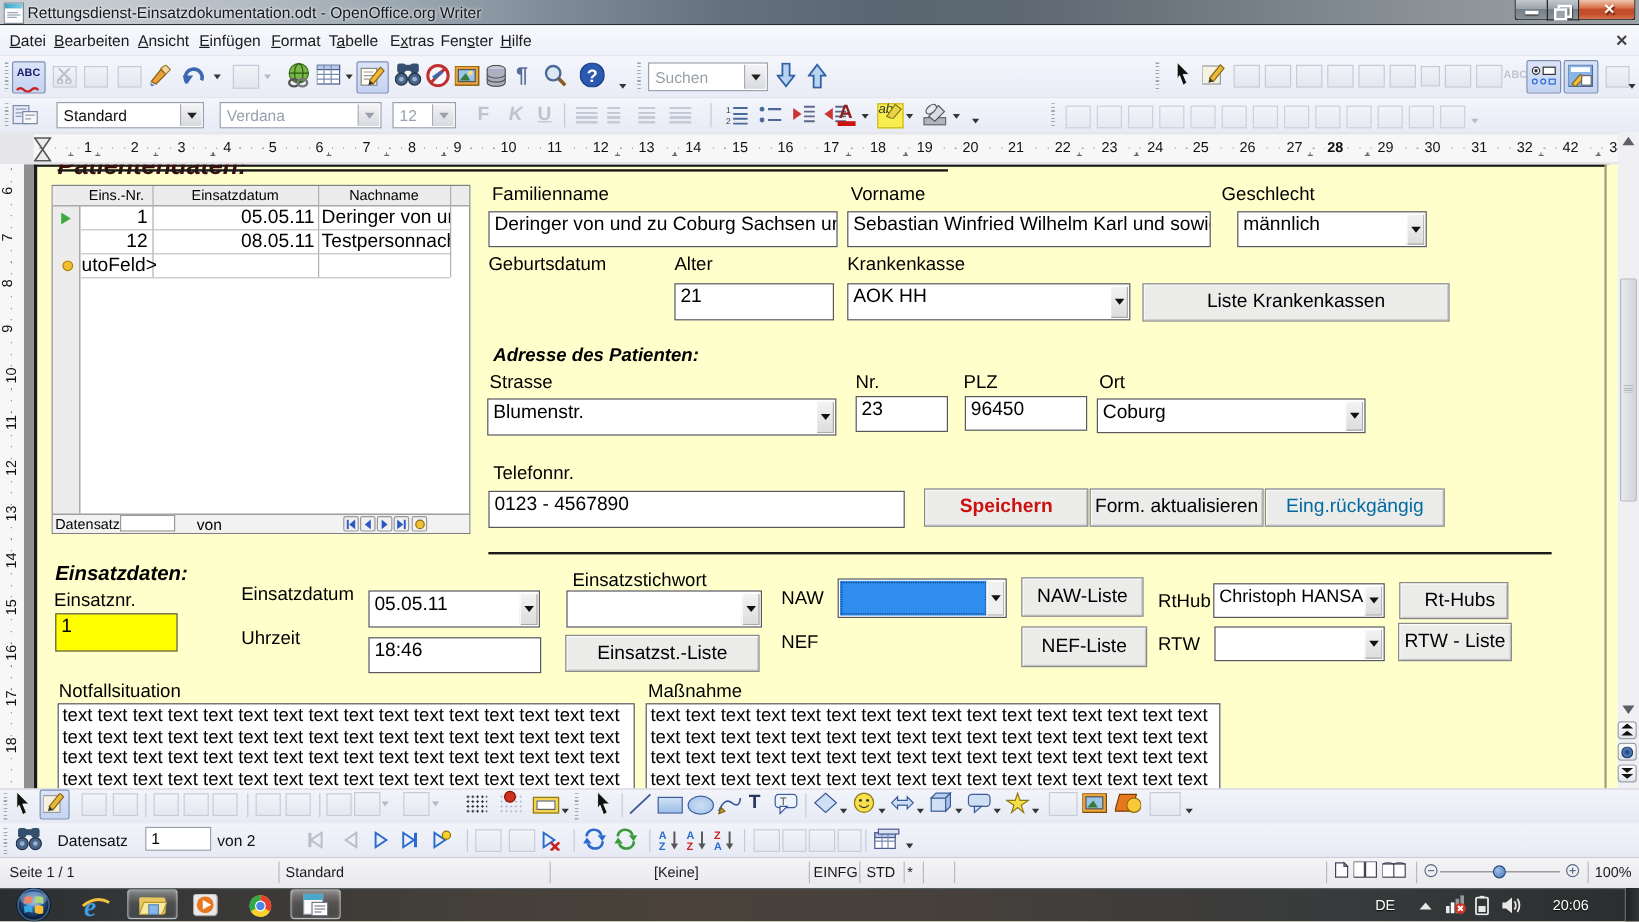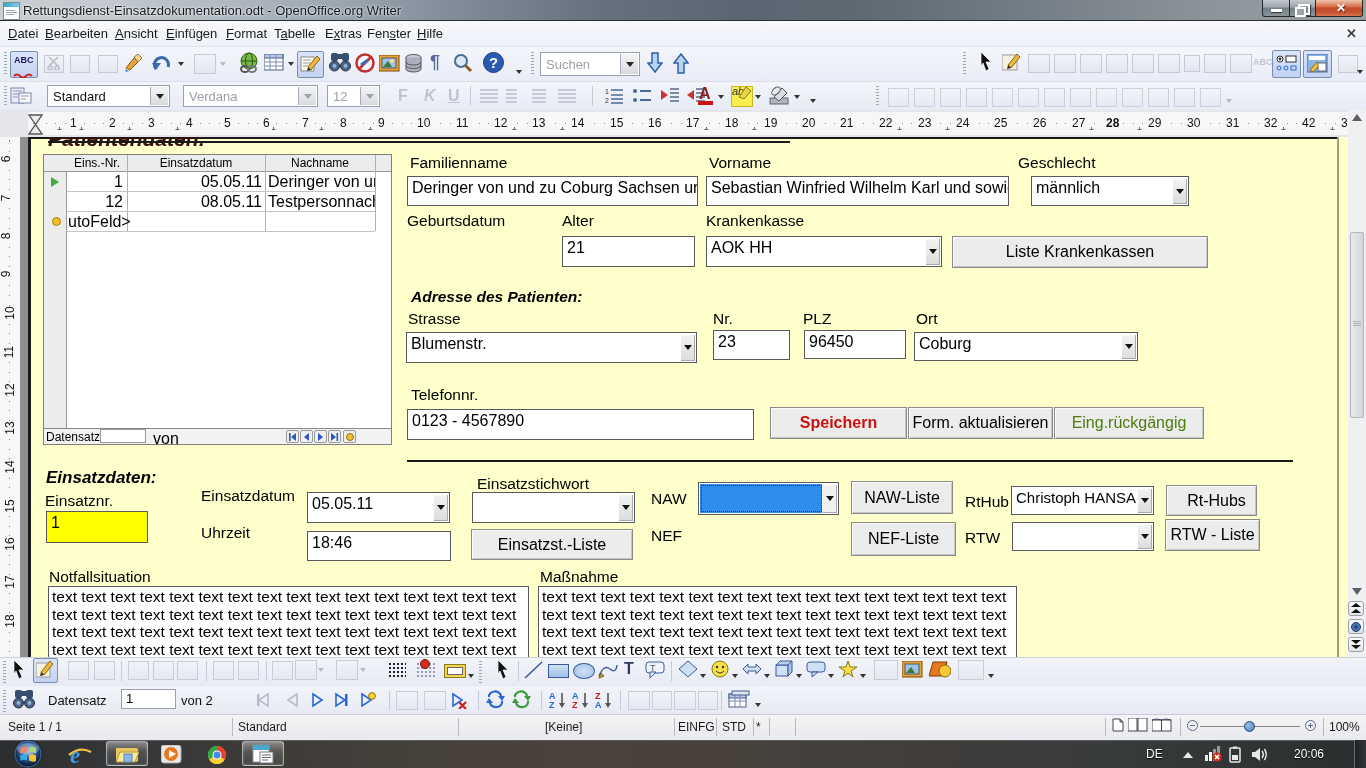--- a/index.html
+++ b/index.html
@@ -433,21 +433,21 @@
   <div class="abs" style="left:67px;top:193px;width:56px;font-size:16px;text-align:right;">12</div>
   <div class="abs" style="left:130px;top:193px;width:132px;font-size:16px;text-align:right;">08.05.11</div>
   <div class="abs" style="left:268px;top:193px;width:107px;font-size:16px;overflow:hidden;white-space:nowrap;">Testpersonnachn</div>
   <div class="abs" style="left:68px;top:213px;width:120px;font-size:16px;">utoFeld&gt;</div>
   <div class="abs" style="left:51px;top:177px;width:0;height:0;border-top:5px solid transparent;border-bottom:5px solid transparent;border-left:8px solid #3faa3f;"></div>
   <div class="abs" style="left:52px;top:217px;width:7px;height:7px;border-radius:50%;background:#f0c030;border:1px solid #b08000;"></div>
 
   <div class="abs" style="left:44px;top:428px;width:347px;height:16px;background:#f2f2f2;border-top:1px solid #888;box-sizing:border-box;"></div>
   <div class="abs" style="left:46px;top:430px;font-size:12px;">Datensatz</div>
   <div class="abs" style="left:100px;top:429px;width:46px;height:14px;background:#fff;border:1px solid #999;box-sizing:border-box;"></div>
-  <div class="abs" style="left:153px;top:430px;font-size:16px;">von</div>
+  <div class="abs" style="left:164px;top:430px;font-size:13px;">von</div>
   <div class="abs gnav" style="left:286px;">
         <svg width="9" height="8">
           <polygon points="8,0 3,4 8,8" fill="#2a5ac0"></polygon>
           <rect x="1" y="0" width="1.6" height="8" fill="#2a5ac0"></rect>
         </svg>
       </div>
   <div class="abs gnav" style="left:300px;">
         <svg width="9" height="8">
           <polygon points="7,0 2,4 7,8" fill="#2a5ac0"></polygon>
         </svg>
@@ -488,21 +488,21 @@
   <div class="inp" style="left:713px;top:330px;width:77px;height:30px;">23</div>
   <div class="lbl" style="left:803px;top:310px;">PLZ</div>
   <div class="inp" style="left:804px;top:330px;width:102px;height:29px;">96450</div>
   <div class="lbl" style="left:916px;top:310px;">Ort</div>
   <div class="inp" style="left:914px;top:332px;width:224px;height:29px;">Coburg<span class="car"></span></div>
 
   <div class="lbl" style="left:411px;top:386px;">Telefonnr.</div>
   <div class="inp" style="left:407px;top:409px;width:347px;height:31px;">0123 - 4567890</div>
   <div class="fbtn" style="left:770px;top:407px;width:137px;height:32px;color:#cc1111;font-weight:bold;">Speichern</div>
   <div class="fbtn" style="left:908px;top:407px;width:145px;height:32px;">Form. aktualisieren</div>
-  <div class="fbtn" style="left:1054px;top:407px;width:150px;height:32px;color:#4d7c0f;">Eing.rückgängig</div>
+  <div class="fbtn" style="left:1054px;top:407px;width:150px;height:32px;color:#0369a1;">Eing.rückgängig</div>
   <div class="abs" style="left:407px;top:460px;width:886px;height:2px;background:#1a1a1a;"></div>
 
   <div class="lbl bi" style="left:46px;top:468px;font-size:17px;">Einsatzdaten:</div>
   <div class="lbl" style="left:45px;top:492px;">Einsatznr.</div>
   <div class="inp" style="left:46px;top:511px;width:102px;height:32px;background:#ffff00;">1</div>
   <div class="lbl" style="left:201px;top:487px;">Einsatzdatum</div>
   <div class="inp" style="left:307px;top:492px;width:143px;height:31px;">05.05.11<span class="car"></span></div>
   <div class="lbl" style="left:201px;top:524px;">Uhrzeit</div>
   <div class="inp" style="left:307px;top:531px;width:144px;height:30px;">18:46</div>
   <div class="lbl" style="left:477px;top:475px;">Einsatzstichwort</div>

